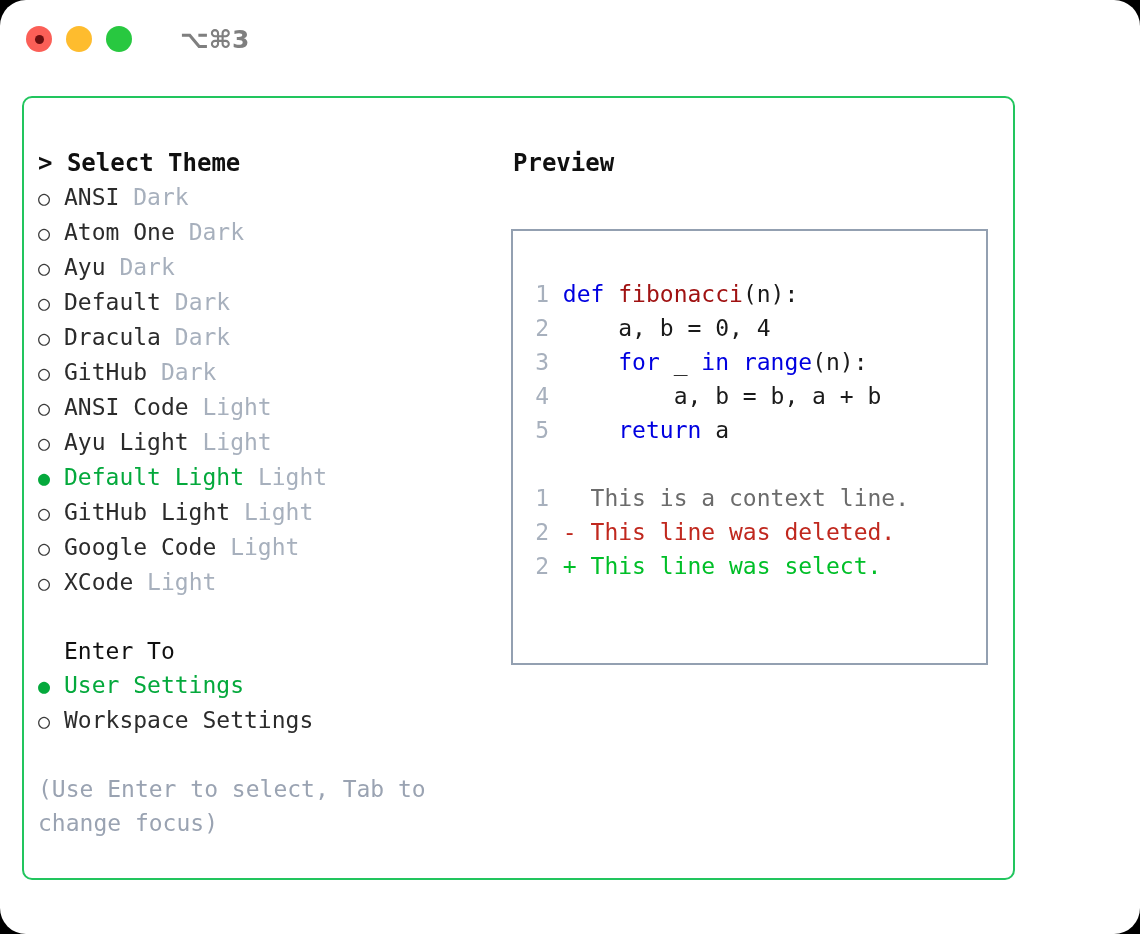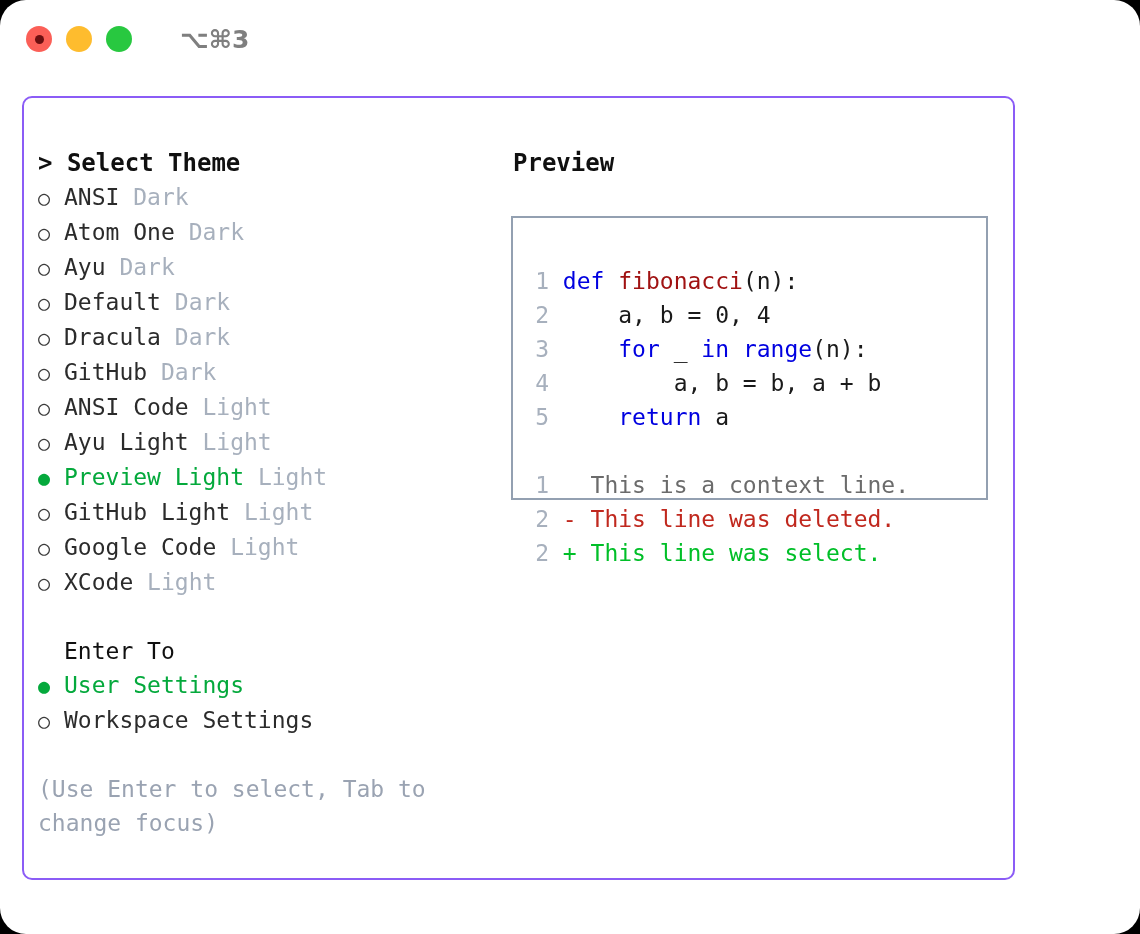--- a/index.html
+++ b/index.html
@@ -50,21 +50,21 @@
     color: #7f7f7f;
     letter-spacing: 0px;
     font-family: "DejaVu Sans", "Liberation Sans", sans-serif;
   }
 
   
   .panel {
     position: absolute;
     left: 22px; top: 96px;
     width: 993px; height: 784px;
-    border: 2px solid #8b5cf6;
+    border: 2px solid #22c55e;
     border-radius: 10px;
     background: #ffffff;
   }
 
   .panel-body {
     position: absolute;
     left: 0; top: 0;
     width: 100%; height: 100%;
     display: flex;
   }
@@ -134,23 +134,23 @@
     padding: 48px 0 0 7px;
   }
   .preview-title {
     font-size: 24px;
     font-weight: bold;
     color: #101010;
     line-height: 34px;
     margin-left: 2px;
   }
   .preview-box {
-    margin-top: 36px;
+    margin-top: 49px;
     width: 477px;
-    height: 284px;
+    height: 436px;
     border: 2px solid #93a0b1;
     background: #ffffff;
     padding: 46px 0 0 14px;
   }
   .code-line {
     font-size: 23px;
     line-height: 34px;
     white-space: pre;
     color: #1a1a1a;
   }
@@ -193,21 +193,21 @@
 
         <div id="theme-list">
             <div class="row"><span class="marker">○</span><span class="label">ANSI </span><span class="badge">Dark</span></div>
             <div class="row"><span class="marker">○</span><span class="label">Atom One </span><span class="badge">Dark</span></div>
             <div class="row"><span class="marker">○</span><span class="label">Ayu </span><span class="badge">Dark</span></div>
             <div class="row"><span class="marker">○</span><span class="label">Default </span><span class="badge">Dark</span></div>
             <div class="row"><span class="marker">○</span><span class="label">Dracula </span><span class="badge">Dark</span></div>
             <div class="row"><span class="marker">○</span><span class="label">GitHub </span><span class="badge">Dark</span></div>
             <div class="row"><span class="marker">○</span><span class="label">ANSI Code </span><span class="badge">Light</span></div>
             <div class="row"><span class="marker">○</span><span class="label">Ayu Light </span><span class="badge">Light</span></div>
-            <div class="row selected"><span class="marker">●</span><span class="label">Preview Light </span><span class="badge">Light</span></div>
+            <div class="row selected"><span class="marker">●</span><span class="label">Default Light </span><span class="badge">Light</span></div>
             <div class="row"><span class="marker">○</span><span class="label">GitHub Light </span><span class="badge">Light</span></div>
             <div class="row"><span class="marker">○</span><span class="label">Google Code </span><span class="badge">Light</span></div>
             <div class="row"><span class="marker">○</span><span class="label">XCode </span><span class="badge">Light</span></div>
           </div>
 
         <div class="spacer-lg"></div>
 
         <div class="section-head">
           <span class="marker"></span>
           <span>Enter To</span>

